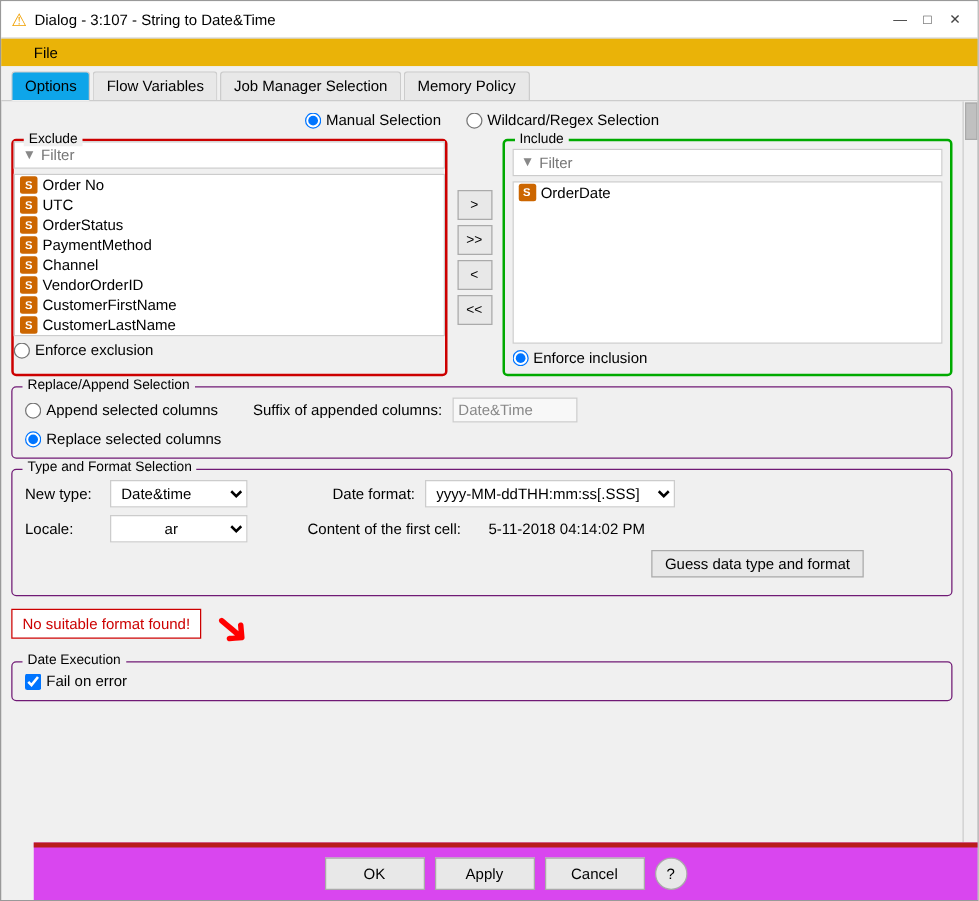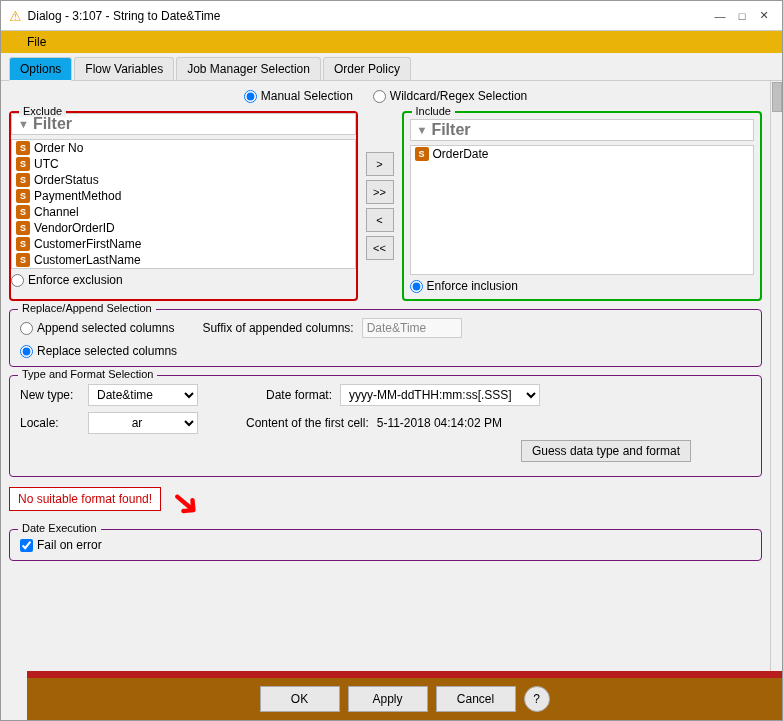--- a/index.html
+++ b/index.html
@@ -133,23 +133,22 @@
       display: flex;
       align-items: center;
       gap: 4px;
       background: white;
       height: 22px;
     }
     .filter-input input {
       border: none;
       outline: none;
       flex: 1;
-      font-size: 16px;
+      font-size: 12px;
       background: transparent;
-      font-weight: bold;
     }
     .filter-icon {
       color: #888;
       font-size: 11px;
     }
     .list-box {
       border: 1px solid #ccc;
       background: white;
       height: 130px;
       overflow-y: auto;
@@ -243,26 +242,26 @@
       display: inline-block;
     }
     .guess-btn {
       border: 1px solid #aaa;
       background: #e8e8e8;
       padding: 3px 10px;
       cursor: pointer;
       font-size: 12px;
     }
     .bottom-bar {
-      border-top: 7px solid #b91c1c;
+      border-top: 4px solid #b91c1c;
       padding: 8px;
       display: flex;
       justify-content: center;
       gap: 8px;
-      background: #a16207;
+      background: #d946ef;
       margin-left: 26px;
     }
     .action-btn {
       width: 80px;
       height: 26px;
       border: 1px solid #aaa;
       background: #e8e8e8;
       cursor: pointer;
       font-size: 12px;
     }
@@ -327,21 +326,21 @@
   </div>
 
   <div class="menu-bar">
     <span class="menu-item">File</span>
   </div>
 
   <div class="tabs">
     <div class="tab active">Options</div>
     <div class="tab">Flow Variables</div>
     <div class="tab">Job Manager Selection</div>
-    <div class="tab">Order Policy</div>
+    <div class="tab">Memory Policy</div>
   </div>
 
   <div class="content-scroll">
     <div class="content-inner">
 
       <div class="selection-mode">
         <div class="radio-group">
           <input type="radio" name="selmode" checked="" style="">
           <span>Manual Selection</span>
         </div>
@@ -456,21 +455,21 @@
           </select>
         </div>
         <div class="form-row">
           <span class="form-label">Locale:</span>
           <select style="width:110px;text-align:center;">
             <option>ar</option>
             <option>en</option>
             <option>de</option>
           </select>
           <span style="margin-left:40px;">Content of the first cell:</span>
-          <span style="margin-left:0;text-align:center;">5-11-2018 04:14:02 PM</span>
+          <span style="margin-left:14px;text-align:center;">5-11-2018 04:14:02 PM</span>
         </div>
         <div class="form-row" style="justify-content: flex-end; padding-right: 60px;">
           <button class="guess-btn">Guess data type and format</button>
         </div>
       </div>
 
       <div style="display:flex; align-items:center; margin-bottom:8px;">
         <span class="error-box">No suitable format found!</span>
         <span style="font-size:36px; color:red; display:inline-block; transform: rotate(40deg); margin-left:10px; line-height:1;">➜</span>
       </div>

